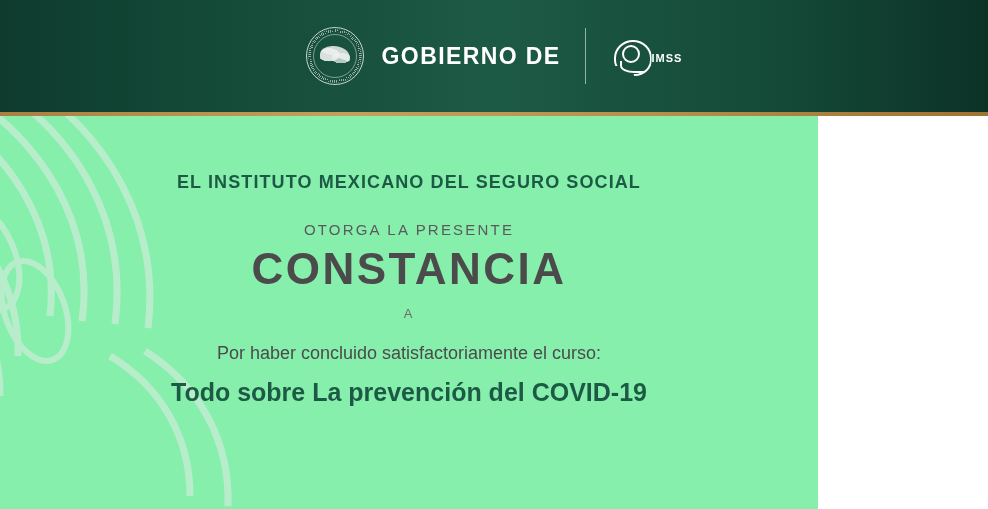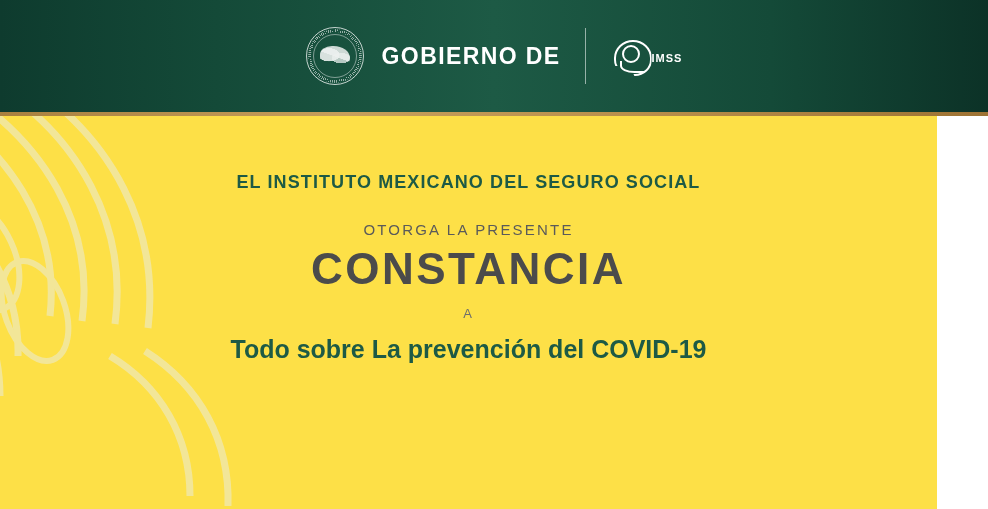--- a/index.html
+++ b/index.html
@@ -153,23 +153,23 @@
   
   .gold-rule {
     width: 988px;
     height: 4px;
     background: linear-gradient(90deg, #a9803f 0%, #c79f5c 35%, #b98f4b 65%, #9e7334 100%);
   }
 
   
   .body-area {
     position: relative;
-    width: 937px;
+    width: 818px;
     height: 393px;
-    background: #fde047;
+    background: #86efac;
     overflow: hidden;
   }
 
   
   .watermark {
     position: absolute;
     left: -140px;
     top: -60px;
     width: 520px;
     height: 520px;
@@ -283,18 +283,19 @@
         <ellipse cx="175" cy="255" rx="30" ry="52" transform="rotate(-20 175 255)"></ellipse>
         <ellipse cx="75" cy="330" rx="28" ry="48" transform="rotate(-10 75 330)"></ellipse>
       </g>
     </svg>
 
     <div class="content">
       <div class="line-institute">EL INSTITUTO MEXICANO DEL SEGURO SOCIAL</div>
       <div class="line-otorga">OTORGA LA PRESENTE</div>
       <div class="line-constancia">CONSTANCIA</div>
       <div class="line-a">A</div>
+      <div class="line-por">Por haber concluido satisfactoriamente el curso:</div>
       <div class="line-course">Todo sobre La prevención del COVID-19</div>
     </div>
 
   </div>
 
 </div>
 
 </body></html>

